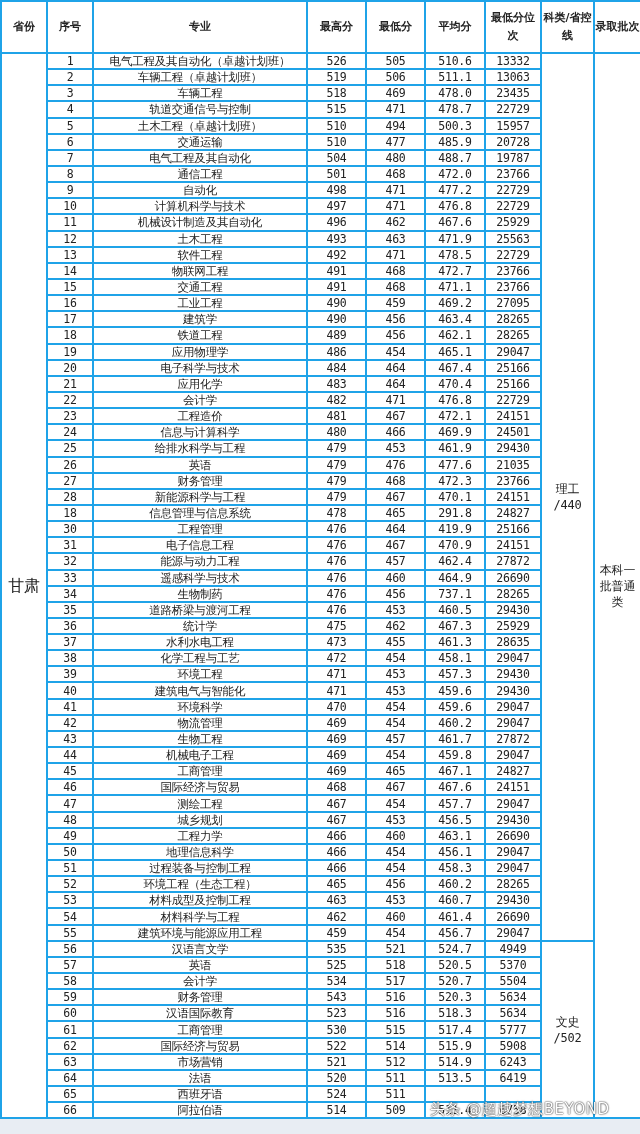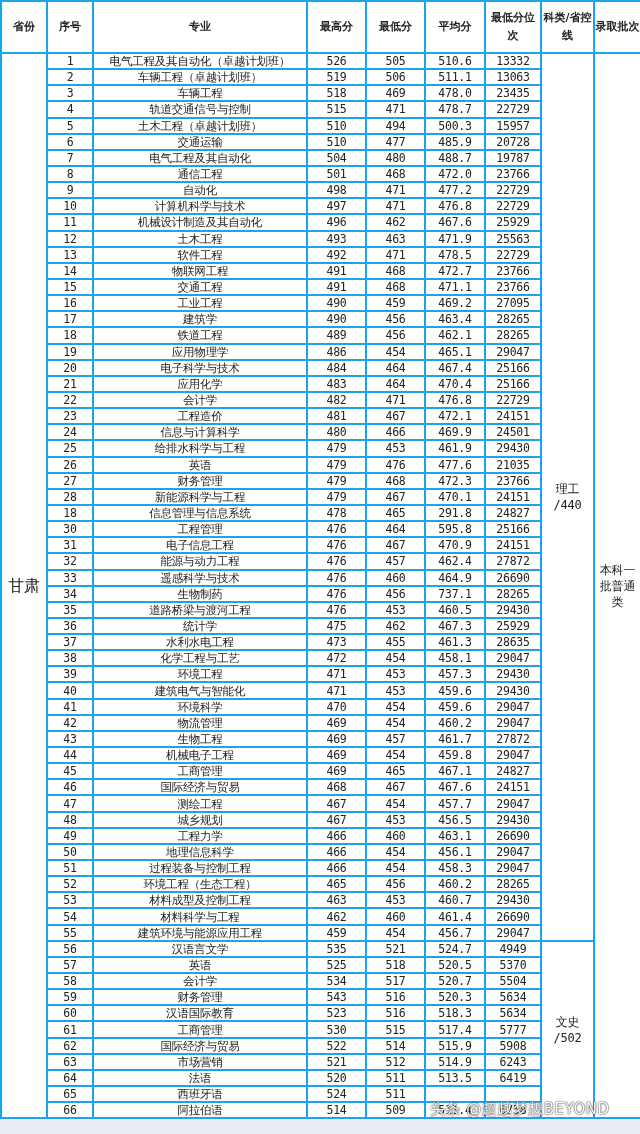--- a/index.html
+++ b/index.html
@@ -278,21 +278,21 @@
           <td>478</td>
           <td>465</td>
           <td>291.8</td>
           <td>24827</td>
         </tr>
         <tr>
           <td>30</td>
           <td class="major">工程管理</td>
           <td>476</td>
           <td>464</td>
-          <td>595.8</td>
+          <td>419.9</td>
           <td>25166</td>
         </tr>
         <tr>
           <td>31</td>
           <td class="major">电子信息工程</td>
           <td>476</td>
           <td>467</td>
           <td>470.9</td>
           <td>24151</td>
         </tr>

